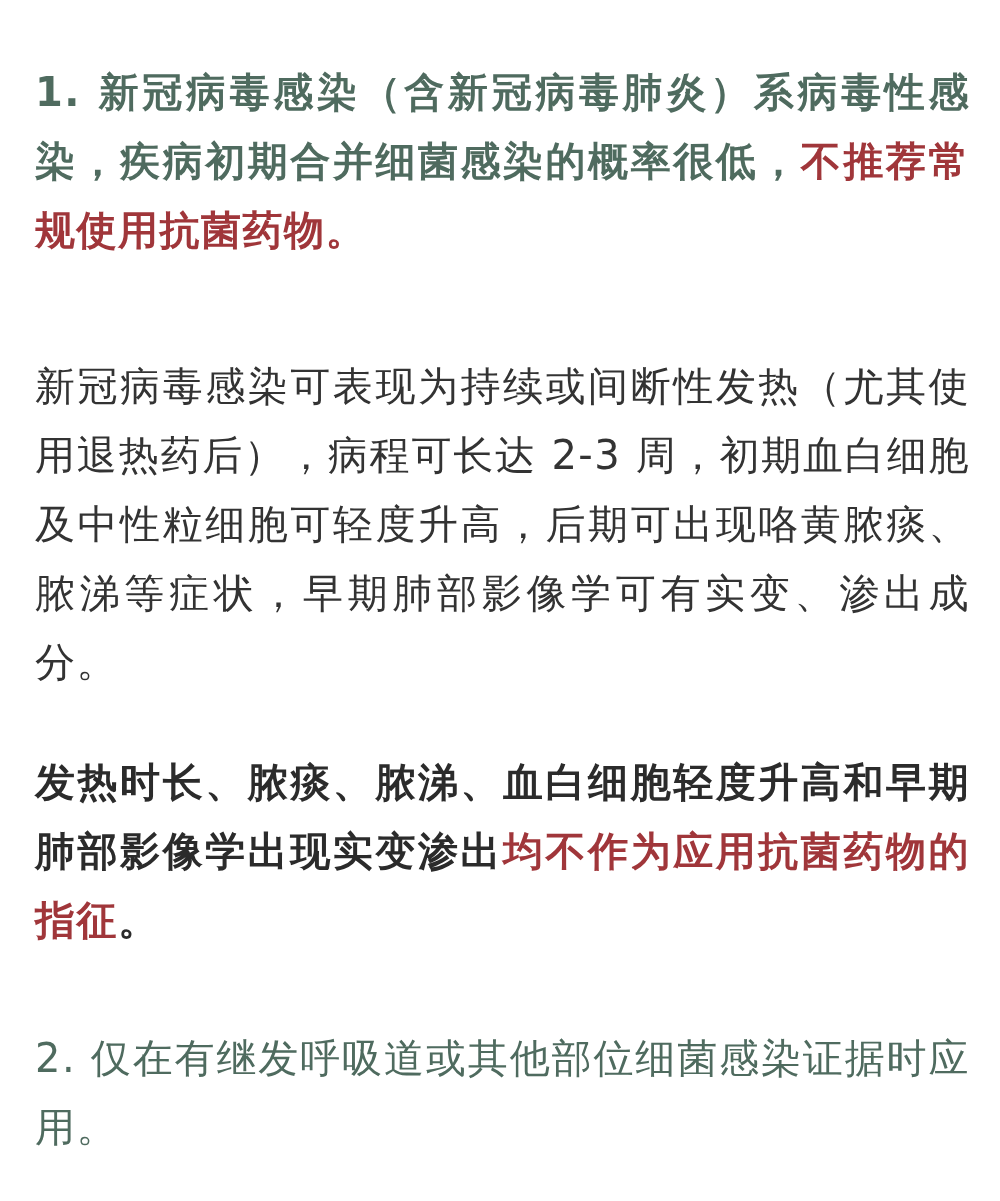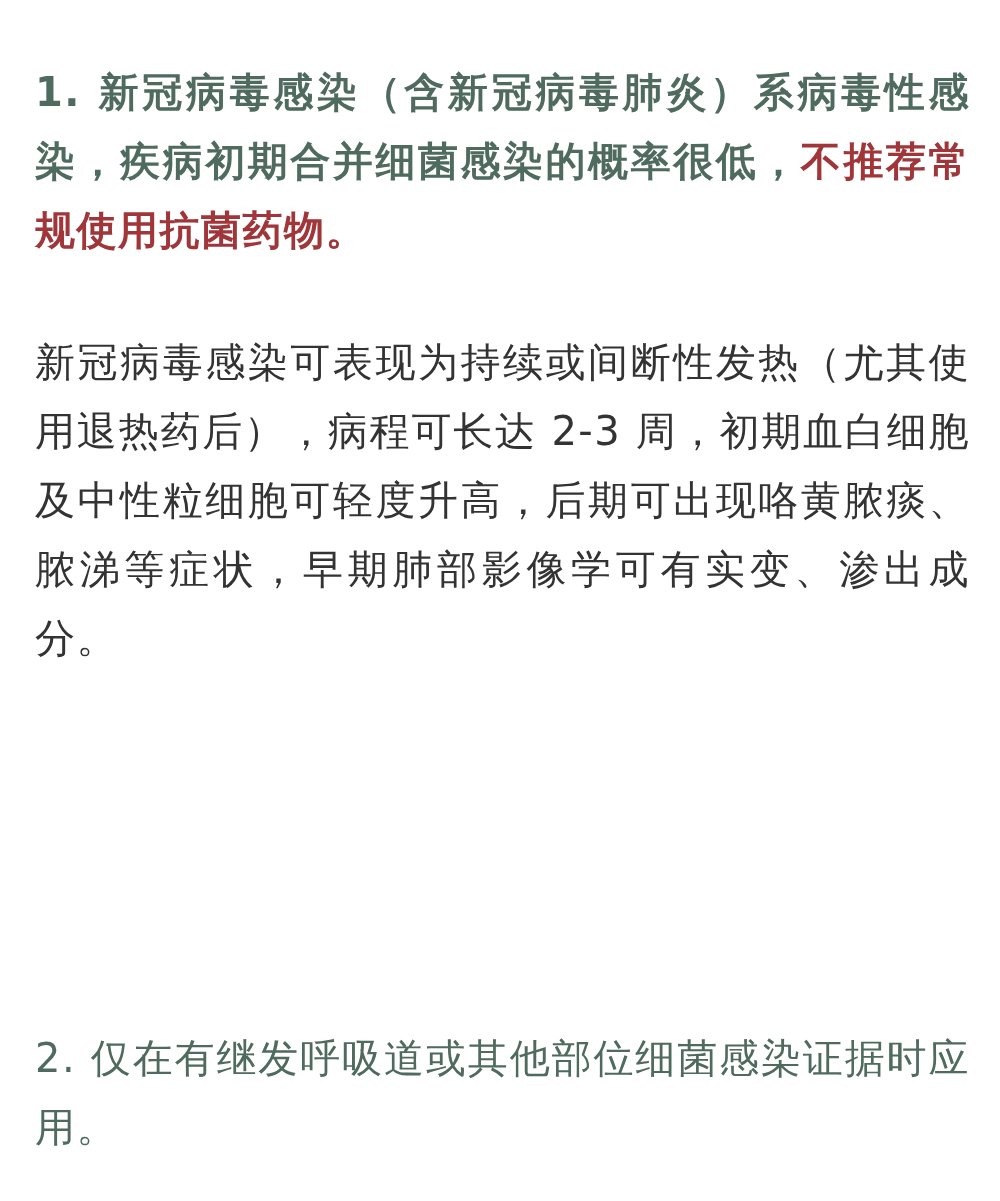--- a/index.html
+++ b/index.html
@@ -24,30 +24,31 @@
       position: absolute;
       left: 35px;
       width: 935px;
       font-size: 40px;
       line-height: 69px;
       letter-spacing: 1.5px;
       margin: 0;
       text-align: justify;
     }
     .p1 { top: 58px; font-weight: bold; color: #4f6b5f; }
-    .p2 { top: 328px; font-weight: normal; color: #333333; }
+    .p2 { top: 352px; font-weight: normal; color: #333333; }
     .p3 { top: 748px; font-weight: bold; color: #2b2b2b; }
     .p4 { top: 1024px; font-weight: normal; color: #4f6b5f; }
     .hl { color: #a0363a; font-weight: bold; }
   </style>
 </head>
 <body>
 
 <div class="page">
 
   <p class="para p1"><span>1.</span><span> 新冠病毒感染（含新冠病毒肺炎）系病毒性感染，疾病初期合并细菌感染的概率很低，</span><span class="hl">不推荐常规使用抗菌药物</span><span class="hl">。</span></p>
 
   <p class="para p2"><span>新冠病毒感染可表现为持续或间断性发热（尤其使用退热药后），病程可长达 2-3 周，初期血白细胞及中性粒细胞可轻度升高，后期可出现咯黄脓痰、脓涕等症状，早期肺部影像学可有实变、渗出成分。</span></p>
 
+  <p class="para p3"><span>发热时长、脓痰、脓涕、血白细胞轻度升高和早期肺部影像学出现实变渗出</span><span class="hl">均不作为应用抗菌药物的指征</span><span>。</span></p>
 
   <p class="para p4"><span>2.</span><span> 仅在有继发呼吸道或其他部位细菌感染证据时应用。</span></p>
 
 </div>
 
 </body></html>

